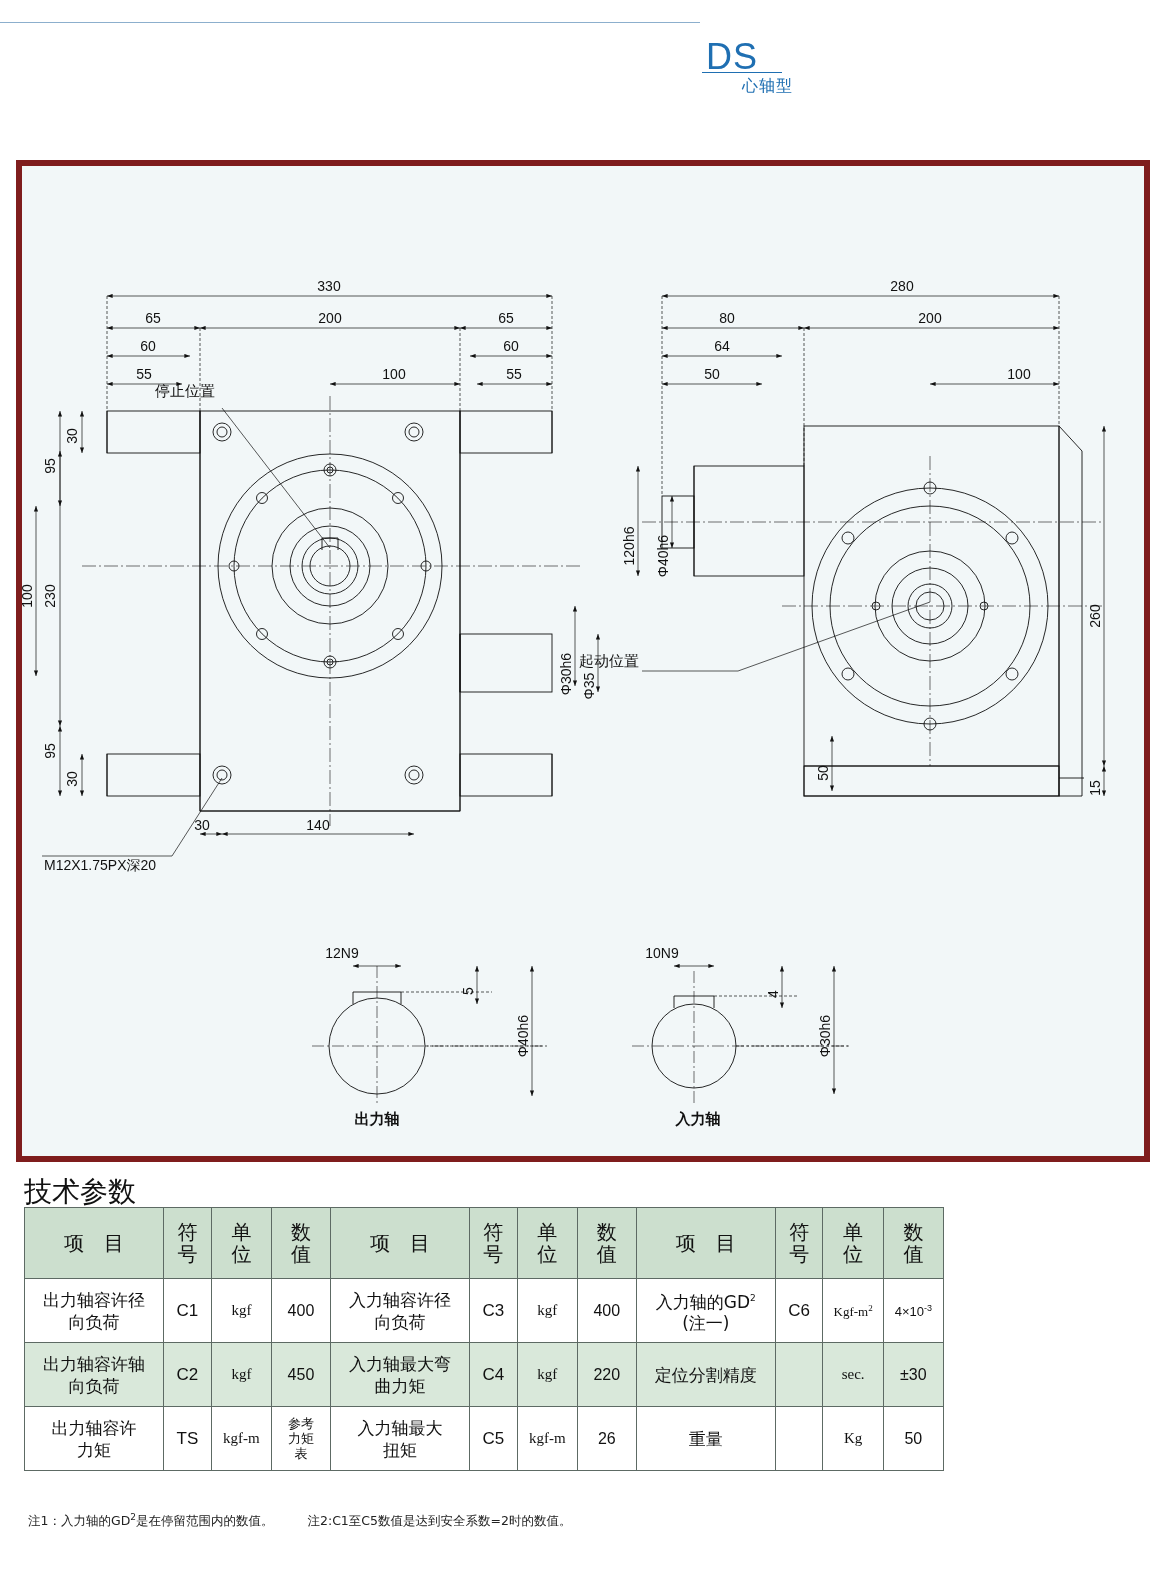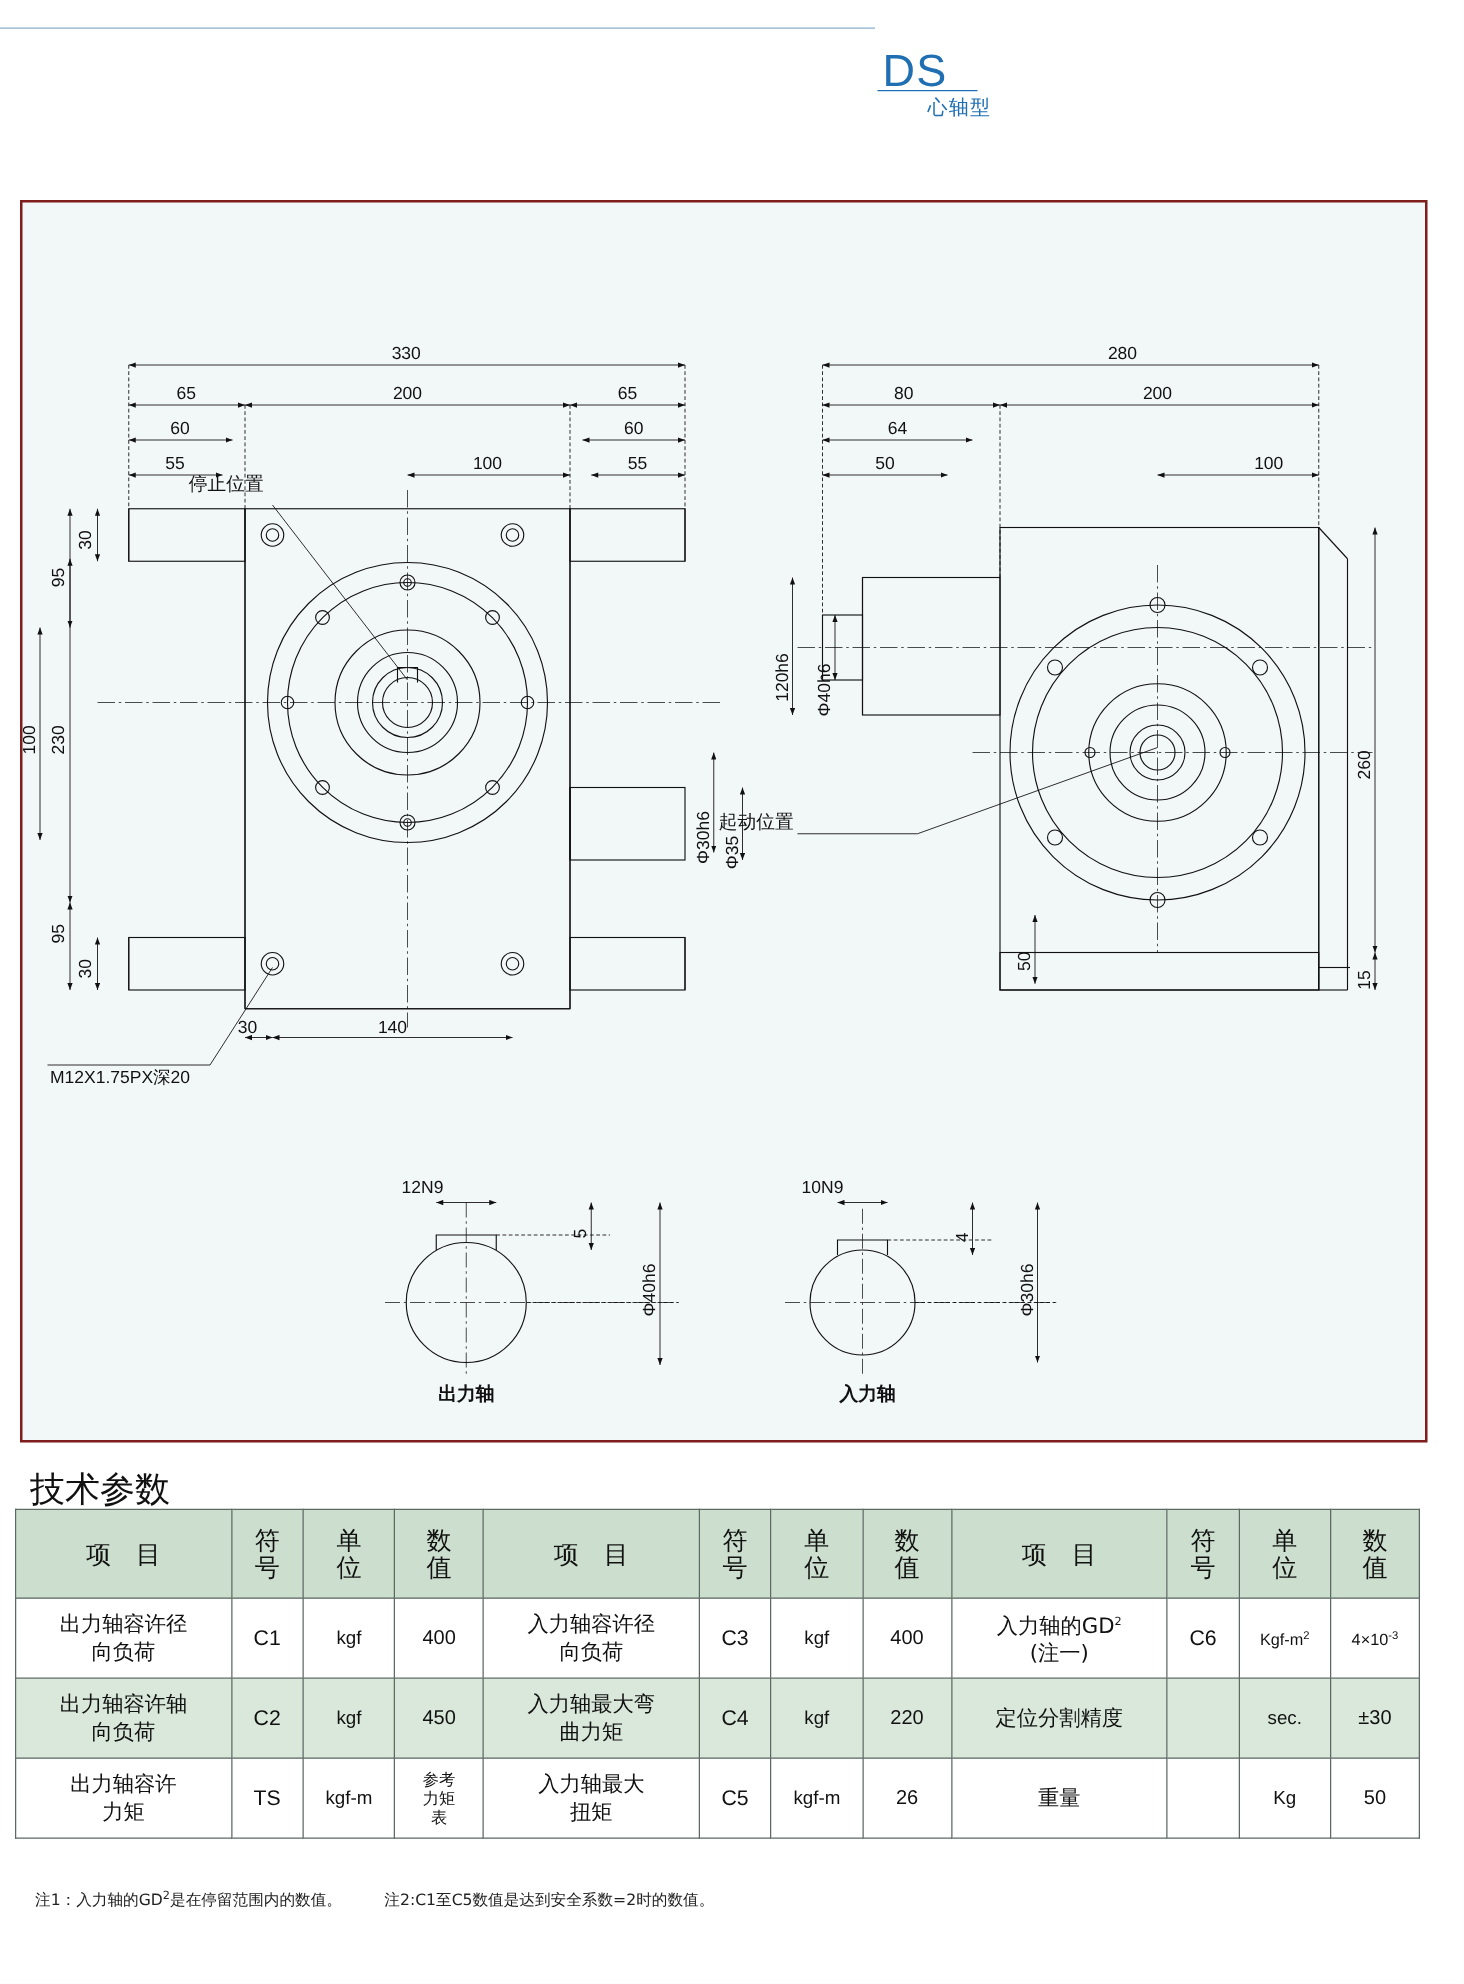--- a/index.html
+++ b/index.html
@@ -33,47 +33,47 @@
     position:absolute;left:702px;top:72px;width:80px;height:1px;background:#1f6fb2;
   }
   .hdr-model{
     position:absolute;left:778px;top:12px;
     font-size:88px;line-height:88px;color:#1f6fb2;
     font-family:"Liberation Sans",sans-serif;font-weight:400;letter-spacing:-2px;
   }
   
   .panel{
     position:absolute;left:16px;top:160px;width:1122px;height:990px;
-    border:2px solid #7f1d1d;background:#f2f7f8;
+    border:6px solid #7f1d1d;background:#f2f7f8;
   }
   .svg-wrap{position:absolute;left:0;top:0;width:1122px;height:990px;}
   
   .spec-title{
     position:absolute;left:24px;top:1173px;
     font-size:28px;font-family:"DejaVu Sans",sans-serif;color:#111;
   }
   table.spec{
-    position:absolute;left:12px;top:1207px;
-    width:1124px;border-collapse:collapse;
+    position:absolute;left:24px;top:1207px;
+    width:920px;border-collapse:collapse;
     font-family:"DejaVu Sans",sans-serif;
   }
   table.spec td,table.spec th{
     border:1px solid #5d6a64;
     text-align:center;vertical-align:middle;
     font-size:15px;color:#111;
     padding:2px 1px;
   }
   table.spec thead td{
     background:#ccdfce;font-size:20px;height:66px;line-height:24px;
   }
   table.spec tbody tr{height:64px;}
   table.spec tbody tr.alt td{background:#d9e8da;}
   table.spec td.item{font-size:17px;line-height:22px;}
   table.spec td.sym{font-size:17px;font-family:"Liberation Sans",sans-serif;}
-  table.spec td.unit{font-size:15px;font-family:Liberation Sans, sans-serif;}
+  table.spec td.unit{font-size:15px;font-family:Liberation Serif, serif;}
   table.spec td.val{font-size:16px;font-family:Liberation Sans, sans-serif;}
   table.spec td.small{font-size:13px;line-height:15px;}
   .c-item{width:150px;} .c-sym{width:48px;} .c-unit{width:62px;} .c-val{width:60px;}
   .footnote{
     position:absolute;left:28px;top:1512px;
     font-size:12.5px;font-family:"DejaVu Sans",sans-serif;color:#222;
   }
   .footnote span.gap{display:inline-block;width:26px;}
   sup{font-size:9px;}
 </style>

